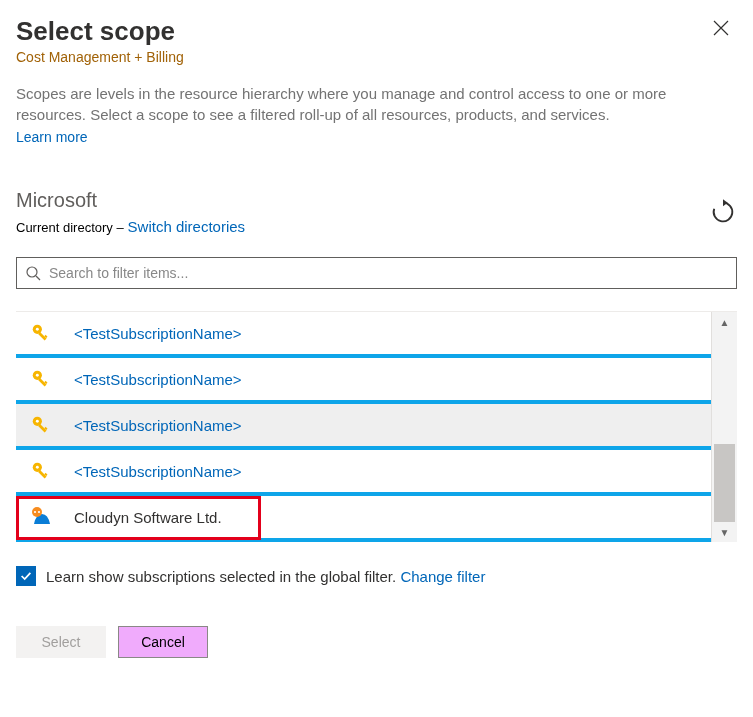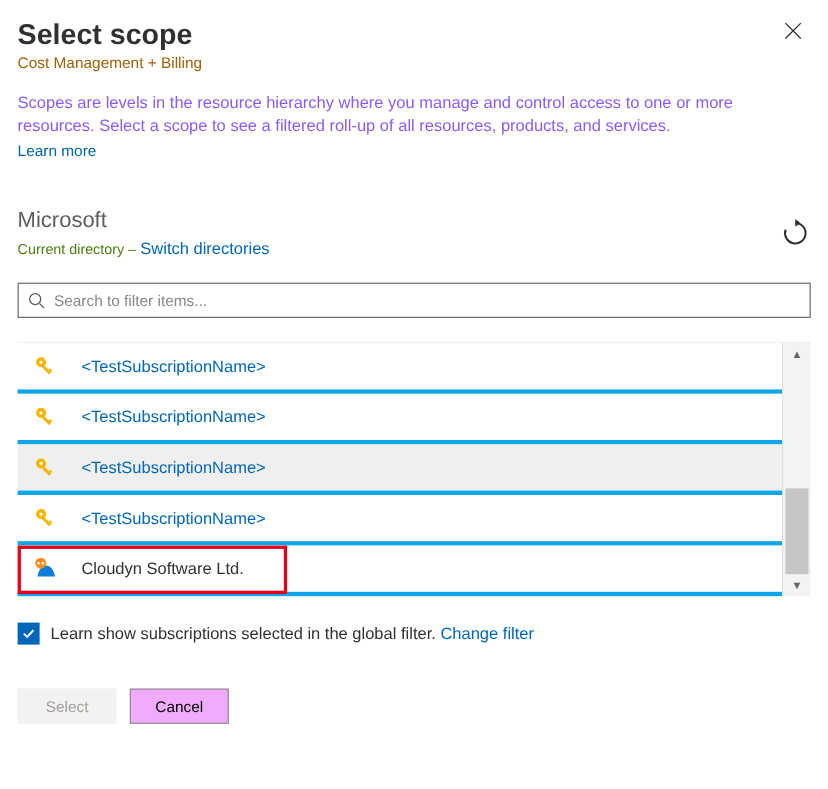--- a/index.html
+++ b/index.html
@@ -9,26 +9,26 @@
     font-family: "Segoe UI", -apple-system, sans-serif;
     font-size: 14px;
     color: #323130;
     width: 753px;
     background: #fff;
   }
   .header-row { display: flex; align-items: flex-start; justify-content: space-between; }
   .title { font-size: 26px; font-weight: 600; color: #323130; margin: 0; }
   .subtitle { font-size: 14px; color: #a16207; margin: 2px 0 18px 0; }
   .close-btn { font-size: 18px; color: #323130; cursor: pointer; padding: 4px 8px; line-height:1; }
-  .desc { font-size: 15px; color: #8b5cf6; line-height: 1.4; margin-bottom: 4px; }
+  .desc { font-size: 15px; color: #737373; line-height: 1.4; margin-bottom: 4px; }
   .link { color: #0066b8; cursor: pointer; }
   .dir-row { display: flex; align-items: center; justify-content: space-between; margin-top: 44px; }
   .dir-left {}
   .dir-name { font-size: 20px; color: #605e5c; margin: 0 0 6px 0; }
-  .dir-sub { font-size: 13px; color: #4d7c0f; margin-top: 16px; }
+  .dir-sub { font-size: 13px; color: #000000; margin-top: 16px; }
   .refresh { width: 28px; height: 28px; cursor: pointer; }
   .search-wrap { display:flex; align-items:center; border: 1px solid #605e5c; height: 32px; margin-top: 22px; padding: 0 8px; }
   .search-icon { width:16px; height:16px; margin-right:6px; flex:none; }
   .search-input { flex:1; border:none; outline:none; font-size:14px; font-family:Liberation Sans, sans-serif; color:#323130; background:transparent; }
   .search-input::placeholder { color:#888; }
   .list { border-top:1px solid #edebe9; margin-top:22px; position:relative; }
   .row { display:flex; align-items:center; height:46px; padding-left:8px; border-bottom:4px solid #0ea5e9; cursor:pointer; background:#fff;}
   .row.selected { background:#efefef; }
   .row .icon-col { width:50px; display:flex; justify-content:flex-start; padding-left:6px;}
   .row .text-col { flex:1; font-size:15px; }

